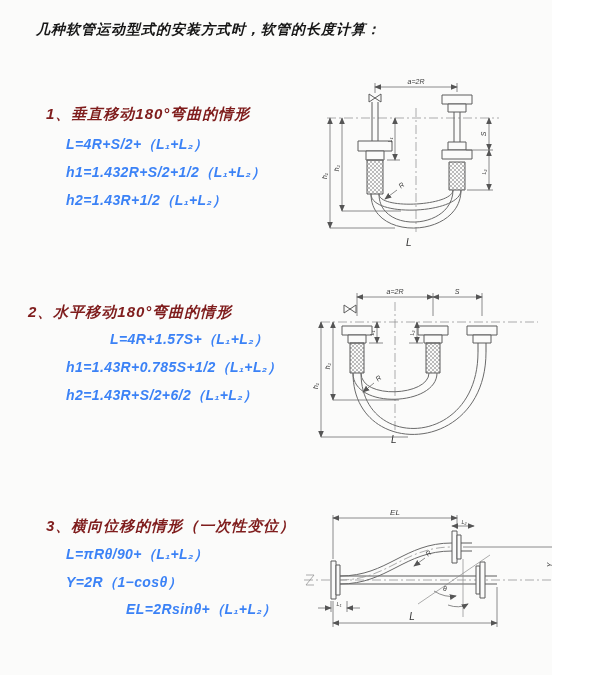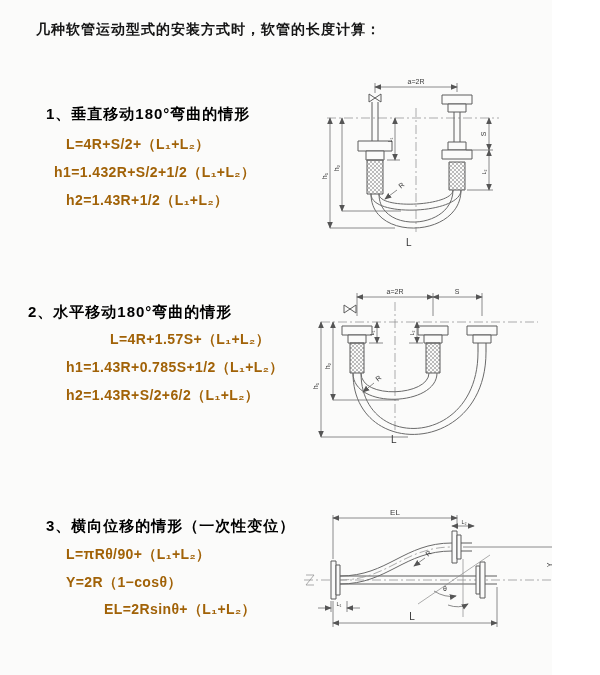--- a/index.html
+++ b/index.html
@@ -3,25 +3,26 @@
 <meta charset="utf-8">
 <style>
   html,body{margin:0;padding:0;}
   .page{
     position:relative;
     width:552px;height:675px;
     background:#fbfbfa;
     font-family:"Liberation Sans","DejaVu Sans",sans-serif;
     color:#1c1c1c;
     overflow:hidden;
+    font-style:italic;
   }
   .abs{position:absolute;white-space:nowrap;}
   .title{font-size:14px;font-weight:bold;letter-spacing:1px;color:#161616;}
-  .heading{font-size:15px;font-weight:bold;letter-spacing:1px;color:#000000;}
-  .formula{font-size:14px;font-weight:bold;letter-spacing:.4px;color:#a16207;}
+  .heading{font-size:15px;font-weight:bold;letter-spacing:1px;color:#7f1d1d;}
+  .formula{font-size:14px;font-weight:bold;letter-spacing:.4px;color:#3b82f6;}
   svg{position:absolute;overflow:visible;}
   svg line,svg path,svg rect,svg polyline{vector-effect:non-scaling-stroke;}
   .pipe{stroke:#5c5c5c;stroke-width:1;fill:none;}
   .flange{stroke:#5c5c5c;stroke-width:1;fill:#fbfbfa;}
   .braid{stroke:#5c5c5c;stroke-width:1;fill:url(#braid);}
   .hose{stroke:#6a6a6a;stroke-width:1;fill:none;}
   .dim{stroke:#6e6e6e;stroke-width:.8;fill:none;}
   .ctr{stroke:#8a8a8a;stroke-width:.7;fill:none;stroke-dasharray:9 3 2 3;}
   .thin{stroke:#8a8a8a;stroke-width:.7;fill:none;}
   .lbl{fill:#3a3a3a;font-family:"Liberation Sans","DejaVu Sans",sans-serif;font-size:7px;}
@@ -42,36 +43,36 @@
         <path d="M0,4 L4,0 M0,0 L4,4" stroke="#909090" stroke-width="0.6"></path>
       </pattern>
     </defs>
   </svg>
 
   <div class="abs title" style="left:36px;top:21px;">几种软管运动型式的安装方式时，软管的长度计算：</div>
 
   <div>
     <div class="abs heading" style="left:46px;top:105px;">1、垂直移动180°弯曲的情形</div>
     <div class="abs formula" style="left:66px;top:136px;">L=4R+S/2+（L₁+L₂）</div>
-    <div class="abs formula" style="left:54px;top:164px;">h1=1.432R+S/2+1/2（L₁+L₂）</div>
+    <div class="abs formula" style="left:66px;top:164px;">h1=1.432R+S/2+1/2（L₁+L₂）</div>
     <div class="abs formula" style="left:66px;top:192px;">h2=1.43R+1/2（L₁+L₂）</div>
   </div>
 
   <div>
     <div class="abs heading" style="left:28px;top:303px;">2、水平移动180°弯曲的情形</div>
     <div class="abs formula" style="left:66px;top:331px;padding-left:44px;">L=4R+1.57S+（L₁+L₂）</div>
     <div class="abs formula" style="left:66px;top:359px;">h1=1.43R+0.785S+1/2（L₁+L₂）</div>
     <div class="abs formula" style="left:66px;top:387px;">h2=1.43R+S/2+6/2（L₁+L₂）</div>
   </div>
 
   <div>
     <div class="abs heading" style="left:46px;top:517px;">3、横向位移的情形（一次性变位）</div>
     <div class="abs formula" style="left:66px;top:546px;text-align:center;">L=πRθ/90+（L₁+L₂）</div>
     <div class="abs formula" style="left:66px;top:574px;">Y=2R（1−cosθ）</div>
-    <div class="abs formula" style="left:60px;top:601px;padding-left:44px;">EL=2Rsinθ+（L₁+L₂）</div>
+    <div class="abs formula" style="left:82px;top:601px;padding-left:44px;">EL=2Rsinθ+（L₁+L₂）</div>
   </div>
 
   <svg style="left:303px;top:70px;" width="245" height="190" viewBox="0 0 245 190">
 
     <path class="ctr" d="M24,48 H196"></path>
     <path class="ctr" d="M113,38 V162"></path>
 
     <g>
       <path class="dim" d="M72,23 V13 M154,22 V13"></path>
       <line class="dim" x1="72" y1="17" x2="154" y2="17" marker-start="url(#arr)" marker-end="url(#arr)"></line>

